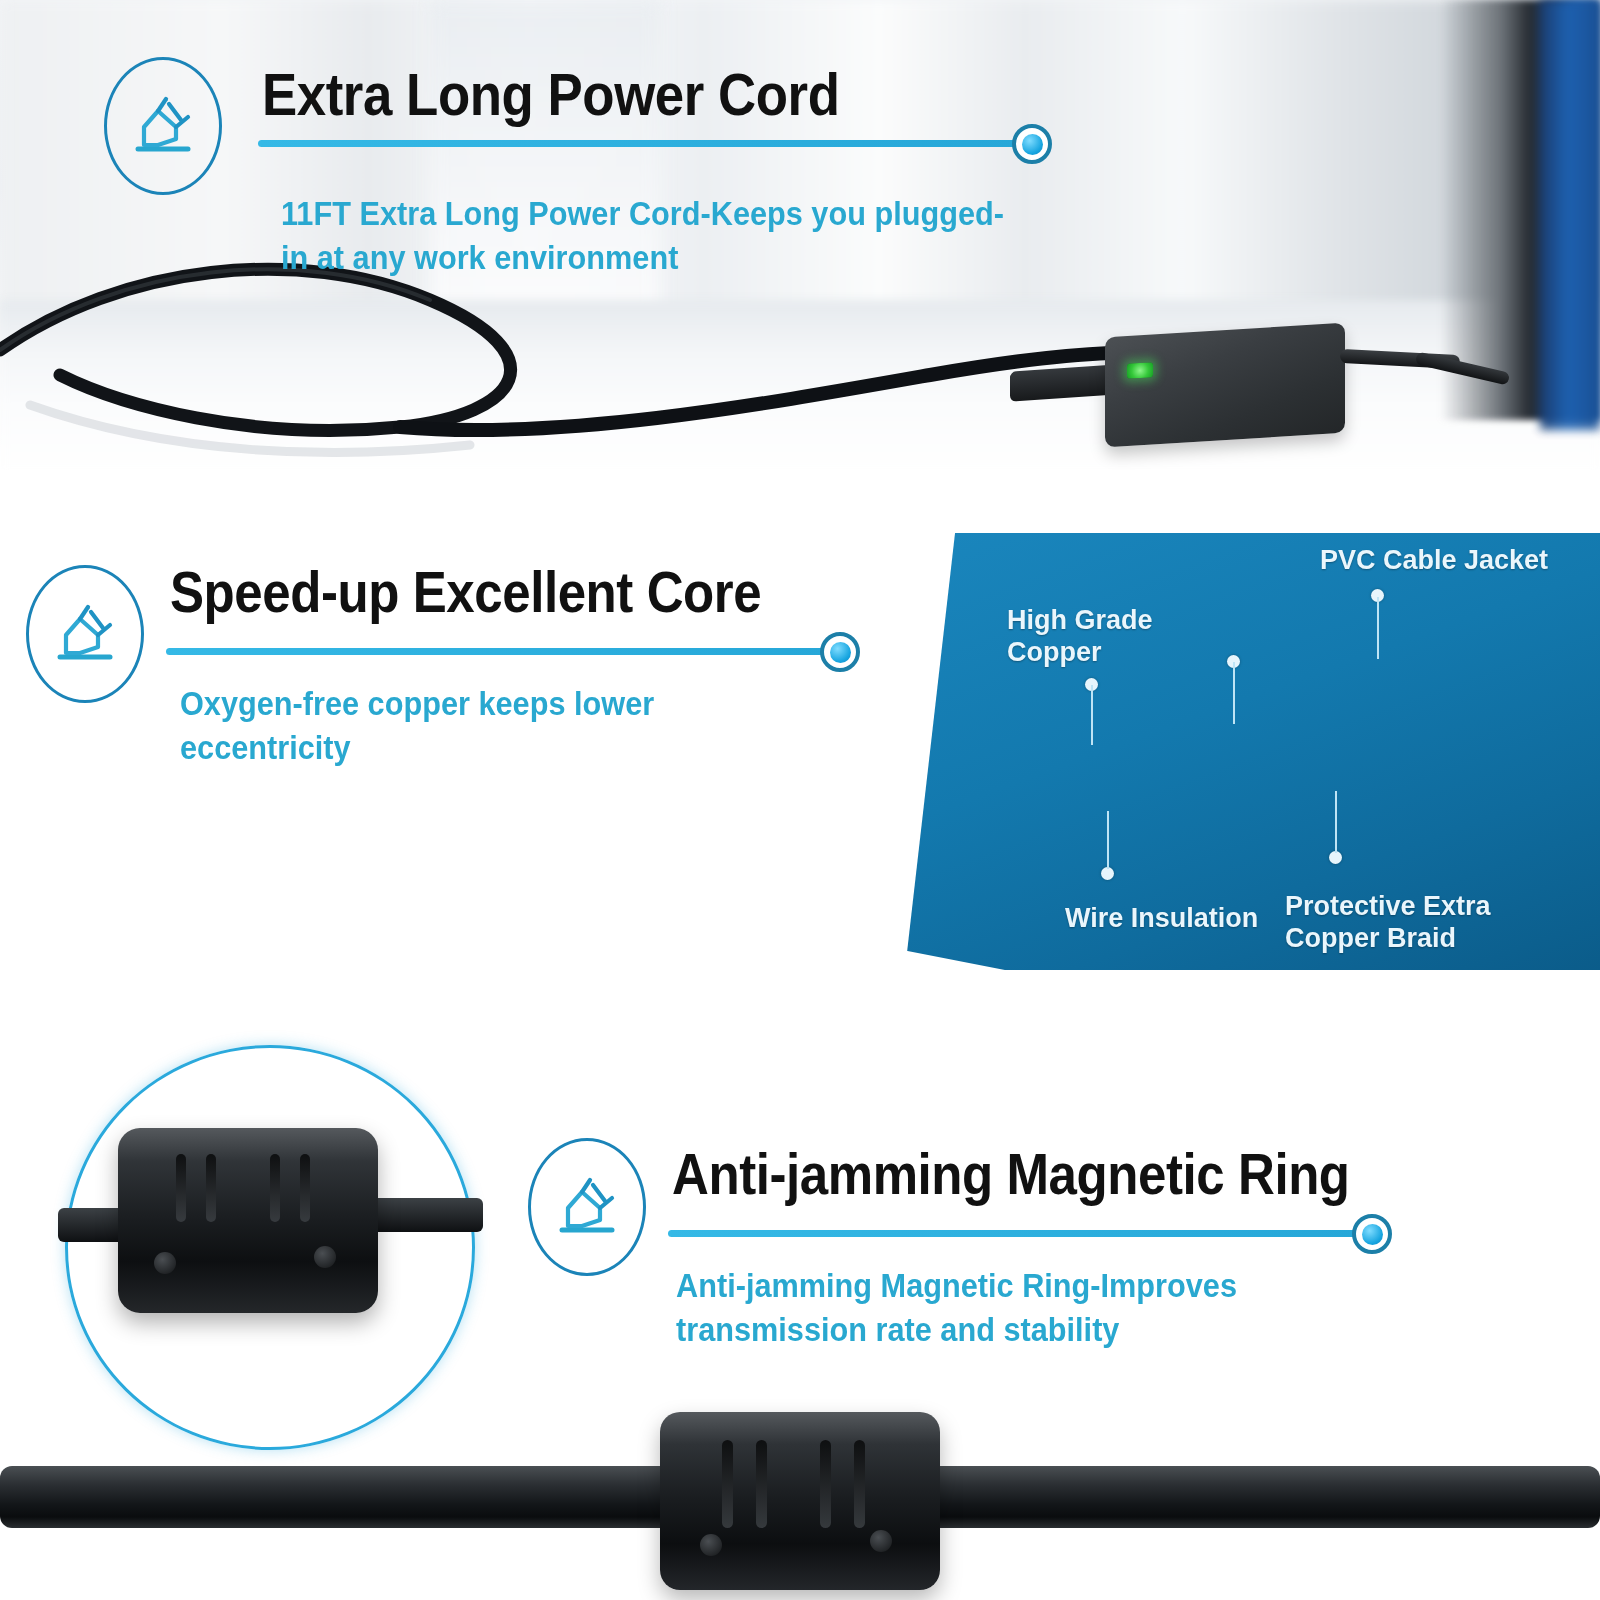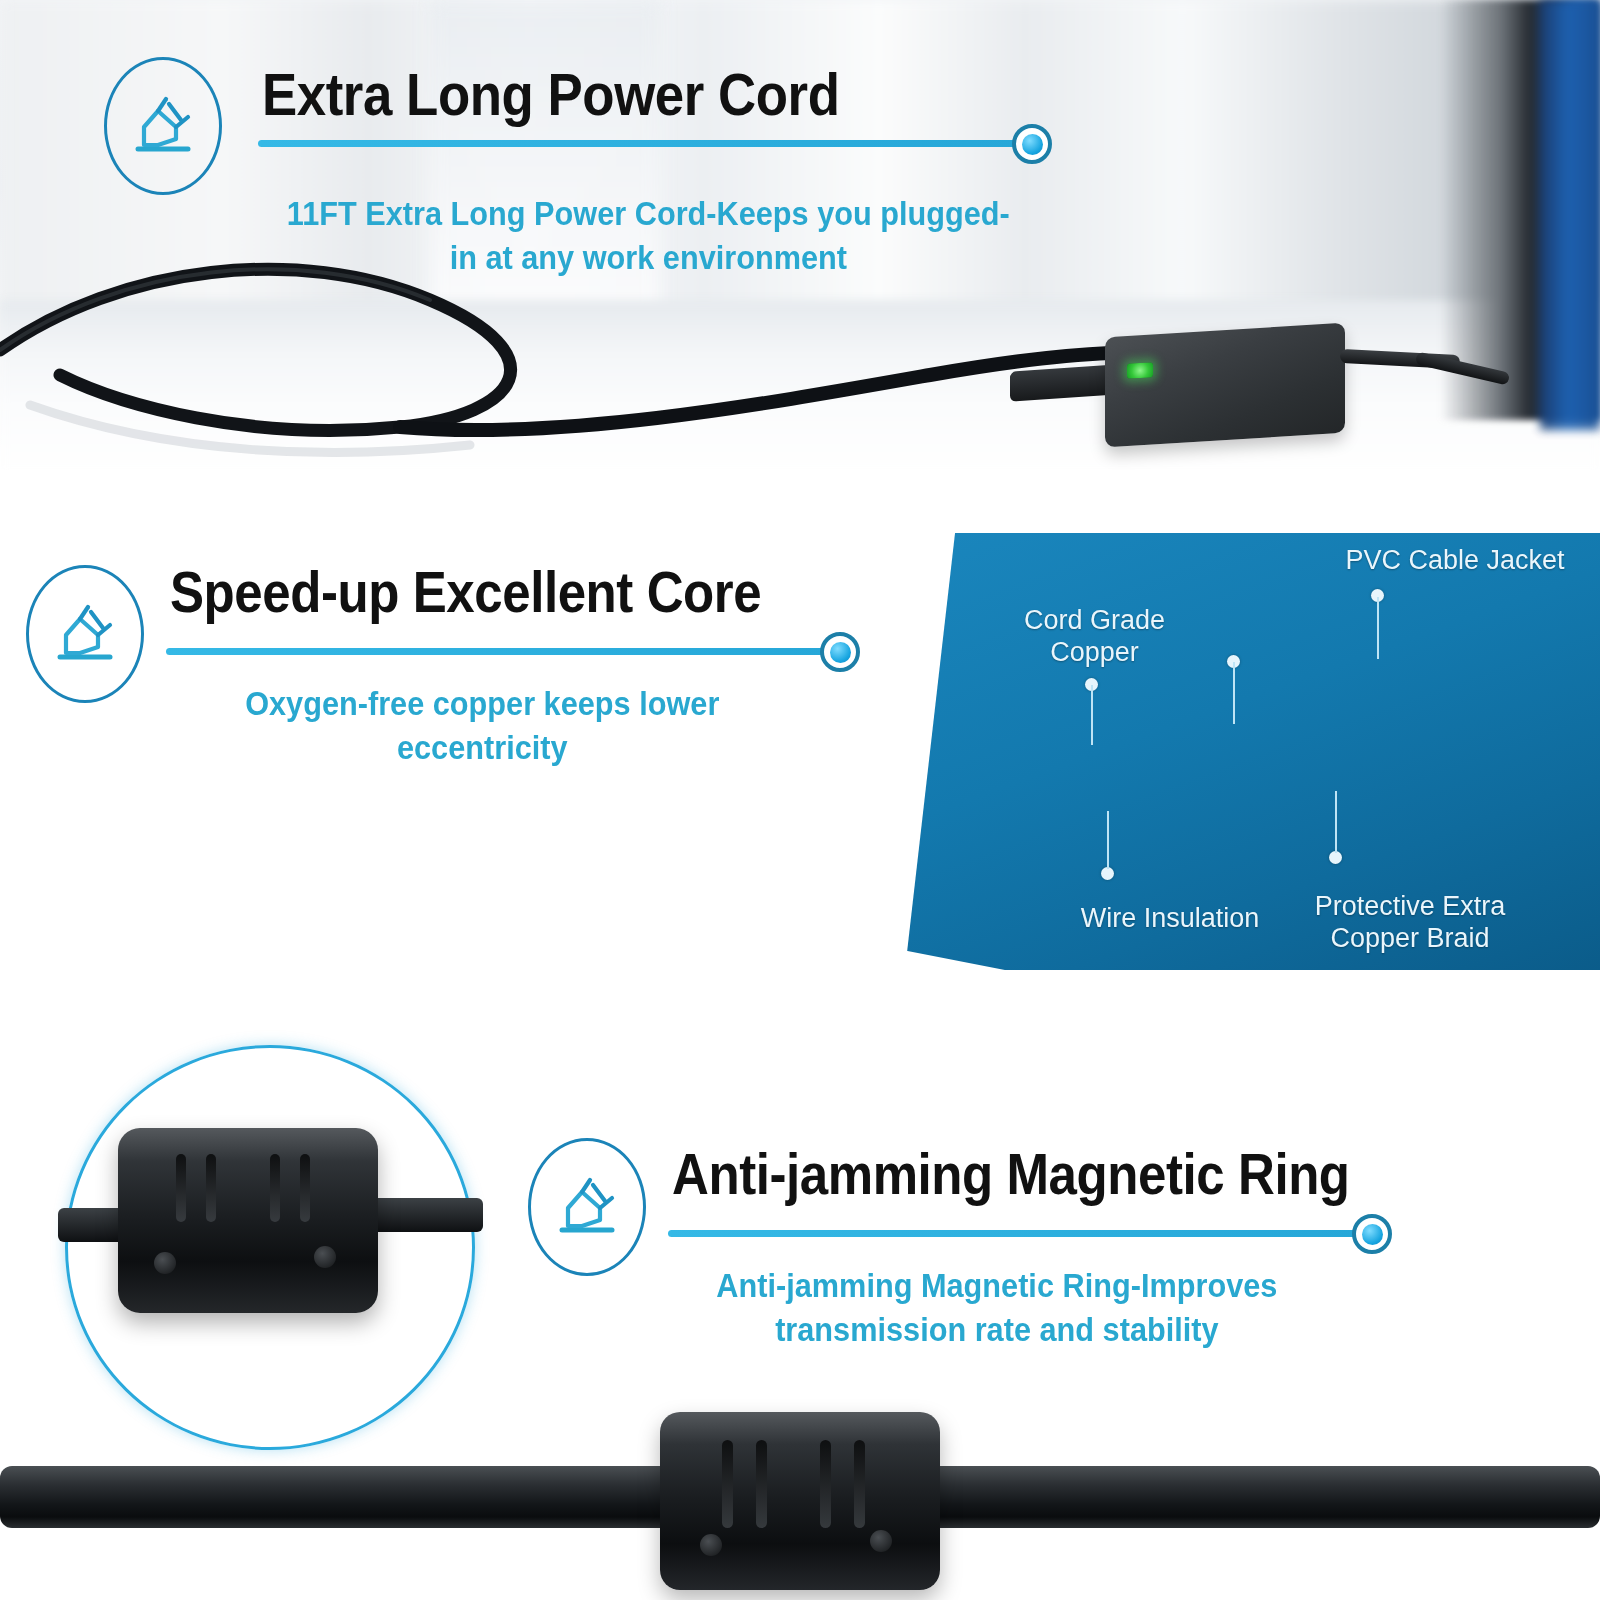--- a/index.html
+++ b/index.html
@@ -1,19 +1,19 @@
 <!DOCTYPE html>
 <html><head>
 <meta charset="utf-8">
 <style>
   html,body{margin:0;padding:0;background:#fff;}
   body{width:1600px;height:1600px;position:relative;overflow:hidden;
        font-family:"Liberation Sans","DejaVu Sans",sans-serif;}
 
-  .stage{position:absolute;inset:0;background:#ffffff;text-align:center;}
+  .stage{position:absolute;inset:0;background:#ffffff;}
 
   
   .photo-top{position:absolute;left:0;top:0;width:1600px;height:470px;overflow:hidden;
      background:linear-gradient(180deg,#f3f5f7 0%,#eef1f4 40%,#f7f8f9 70%,#ffffff 100%);}
   .blur-wall{position:absolute;left:0;top:0;width:1600px;height:330px;
      background:linear-gradient(90deg,#eef0f2 0%,#f6f7f8 14%,#e8ebee 23%,#f9fafb 33%,
        #eceff2 44%,#fbfcfc 55%,#e9ecef 64%,#f7f9fa 74%,#dfe3e7 84%,#cfd5da 92%,#b9c0c6 100%);
      filter:blur(6px);}
   .blur-desk{position:absolute;left:0;top:300px;width:1600px;height:175px;
      background:linear-gradient(180deg,#e6eaee 0%,#f4f6f8 30%,#fbfcfd 60%,#ffffff 100%);
@@ -56,21 +56,21 @@
      background:radial-gradient(circle at 36% 32%,#7fdcff,#17a5e0 65%,#0f85c0 100%);}
   .subtext{position:absolute;color:#29a8d0;font-weight:600;line-height:1.34;
      transform:scaleX(.93);transform-origin:left top;}
 
   
   .bluepanel{position:absolute;left:905px;top:533px;width:695px;height:437px;overflow:hidden;
      background:linear-gradient(160deg,#1a86bd 0%,#1379ae 42%,#0f6b9d 72%,#0b5c8a 100%);
      clip-path:polygon(7.2% 0,100% 0,100% 100%,0 100%);}
   .panel-corner{position:absolute;left:905px;top:933px;width:105px;height:38px;background:#fff;
      clip-path:polygon(0 100%,0 46%,100% 100%);}
-  .lbl{position:absolute;color:#eaf6fc;font-weight:400;line-height:1.17;
+  .lbl{position:absolute;color:#eaf6fc;font-weight:700;line-height:1.17;
      text-shadow:0 1px 2px rgba(0,0,0,.32);}
   .lead{position:absolute;width:2px;background:#bfe4f5;}
   .leaddot{position:absolute;width:13px;height:13px;border-radius:50%;background:#e7f5fc;
      box-shadow:0 0 3px rgba(0,0,0,.3);}
 
   
   .ringcircle{position:absolute;left:65px;top:1045px;width:410px;height:405px;
      border:3px solid #2aa9dc;border-radius:50%;box-sizing:border-box;
      box-shadow:0 0 14px rgba(42,169,220,.35);}
   .ring-cable-l{position:absolute;left:58px;top:1208px;width:95px;height:34px;border-radius:6px;
@@ -151,21 +151,21 @@
     <div class="headline" style="left:170px;top:558px;font-size:58px;">Speed-up Excellent Core</div>
     <div class="rule" style="left:166px;top:648px;width:660px;"></div>
     <div class="enddot" style="left:820px;top:632px;">
       <i></i>
     </div>
     <div class="subtext" style="left:180px;top:682px;width:650px;font-size:33px;">Oxygen-free copper keeps lower eccentricity</div>
   </div>
 
   <div class="bluepanel">
 
-    <div class="lbl" style="left:102px;top:72px;width:175px;font-size:27px;">Cord Grade Copper</div>
+    <div class="lbl" style="left:102px;top:72px;width:175px;font-size:27px;">High Grade Copper</div>
     <div class="leaddot" style="left:180px;top:145px;"></div>
     <div class="lead" style="left:186px;top:152px;height:60px;"></div>
 
     <div class="leaddot" style="left:322px;top:122px;"></div>
     <div class="lead" style="left:328px;top:129px;height:62px;"></div>
 
     <div class="lbl" style="left:415px;top:12px;width:270px;font-size:27px;">PVC Cable Jacket</div>
     <div class="leaddot" style="left:466px;top:56px;"></div>
     <div class="lead" style="left:472px;top:64px;height:62px;"></div>
 

